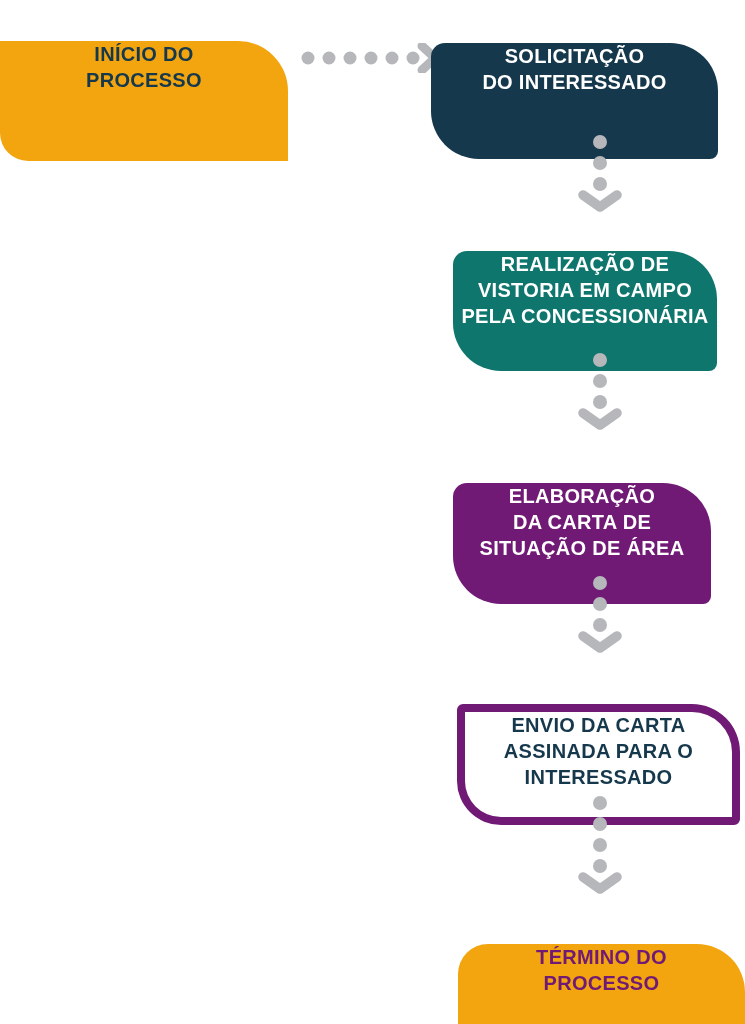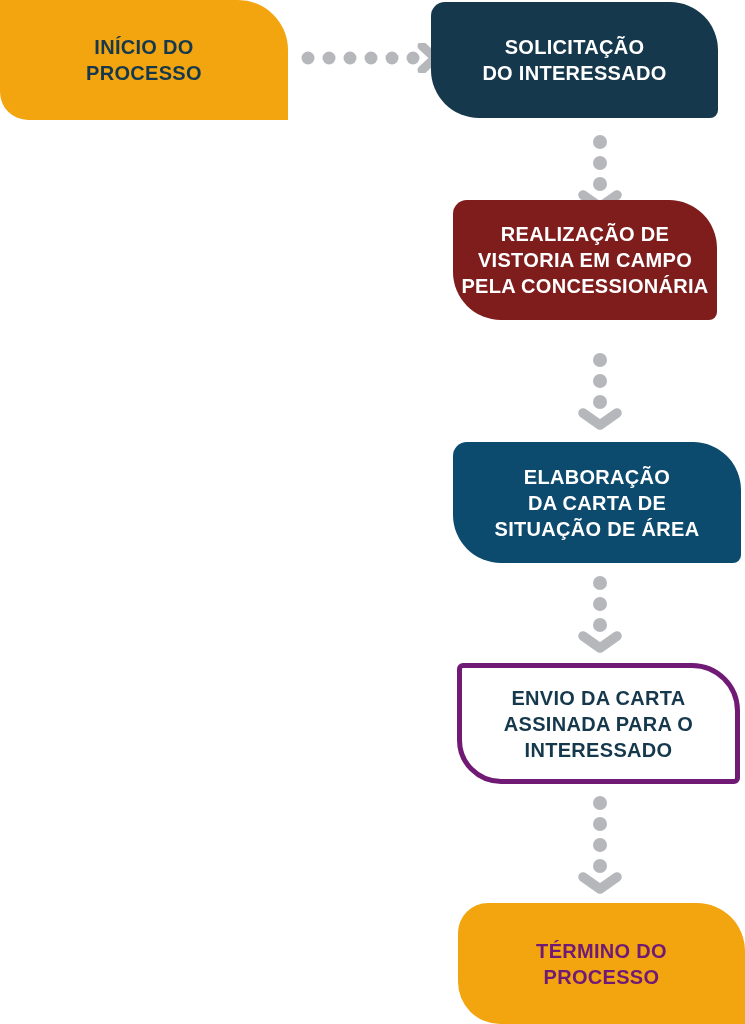--- a/index.html
+++ b/index.html
@@ -7,54 +7,54 @@
     position: relative;
     width: 745px;
     height: 1024px;
     background: #ffffff;
     overflow: hidden;
     font-family: "Liberation Sans", sans-serif;
   }
   .node {
     position: absolute;
     display: flex;
-    align-items: center;
     justify-content: center;
     text-align: center;
     font-weight: 700;
     font-size: 20px;
     line-height: 1.3;
     letter-spacing: 0.3px;
     box-sizing: border-box;
+    margin-top: 41px;
   }
   .node .label { white-space: pre-line; }
   .n1 {
     left: 0; top: 0; width: 288px; height: 120px;
     background: #F2A50F; color: #16384C;
     border-radius: 0 50px 0 28px;
   }
   .n2 {
     left: 431px; top: 2px; width: 287px; height: 116px;
     background: #16384C; color: #ffffff;
     border-radius: 14px 48px 8px 48px;
   }
   .n3 {
-    left: 453px; top: 200px; width: 264px; height: 120px;
-    background: #7f1d1d; color: #ffffff;
+    left: 453px; top: 210px; width: 264px; height: 120px;
+    background: #0f766e; color: #ffffff;
     border-radius: 14px 48px 8px 48px;
   }
   .n4 {
-    left: 453px; top: 442px; width: 288px; height: 121px;
-    background: #0c4a6e; color: #ffffff;
+    left: 453px; top: 442px; width: 258px; height: 121px;
+    background: #701a75; color: #ffffff;
     border-radius: 14px 48px 8px 48px;
   }
   .n5 {
     left: 457px; top: 663px; width: 283px; height: 121px;
     background: #ffffff; color: #16384C;
-    border: 5px solid #701a75;
+    border: 8px solid #701a75;
     border-radius: 6px 48px 6px 44px;
   }
   .n6 {
     left: 458px; top: 903px; width: 287px; height: 121px;
     background: #F2A50F; color: #701a75;
     border-radius: 30px 48px 0 42px;
   }
   .arrow { position: absolute; }
   .arrow-h { left: 300px; top: 43px; }
   .arrow-v1 { left: 578px; top: 134px; }

